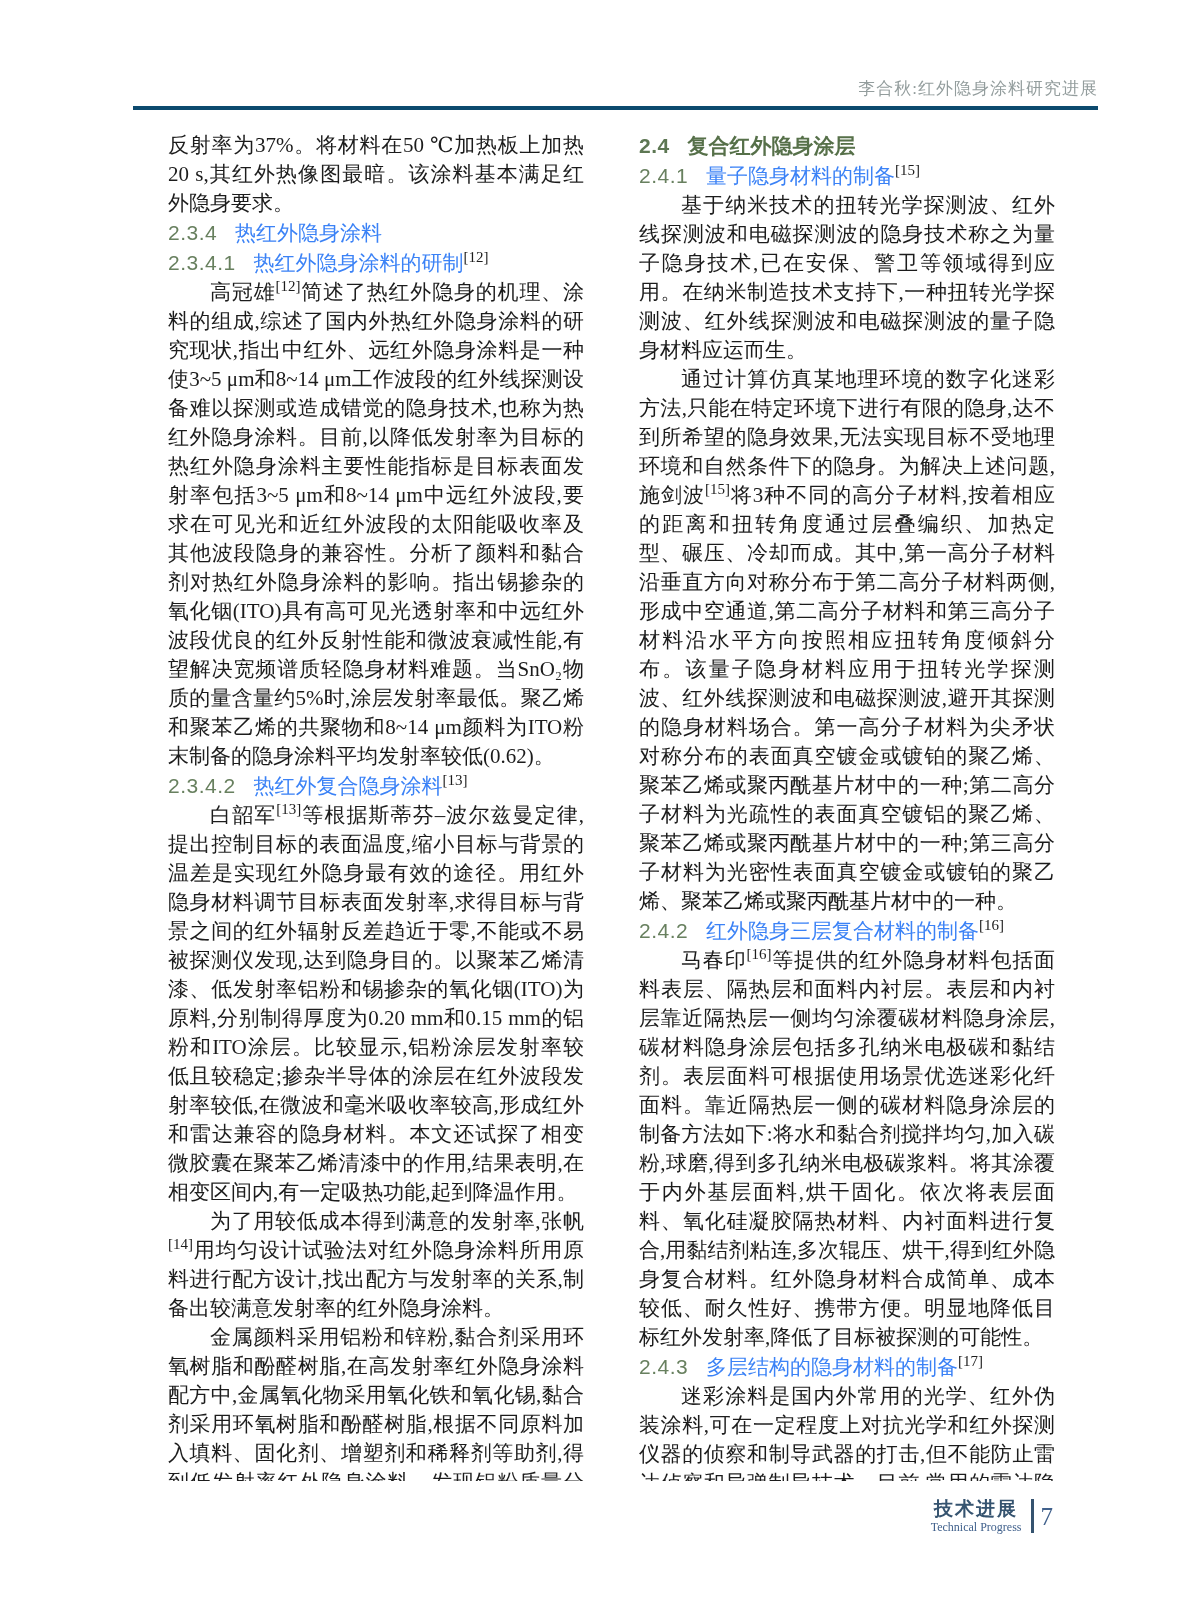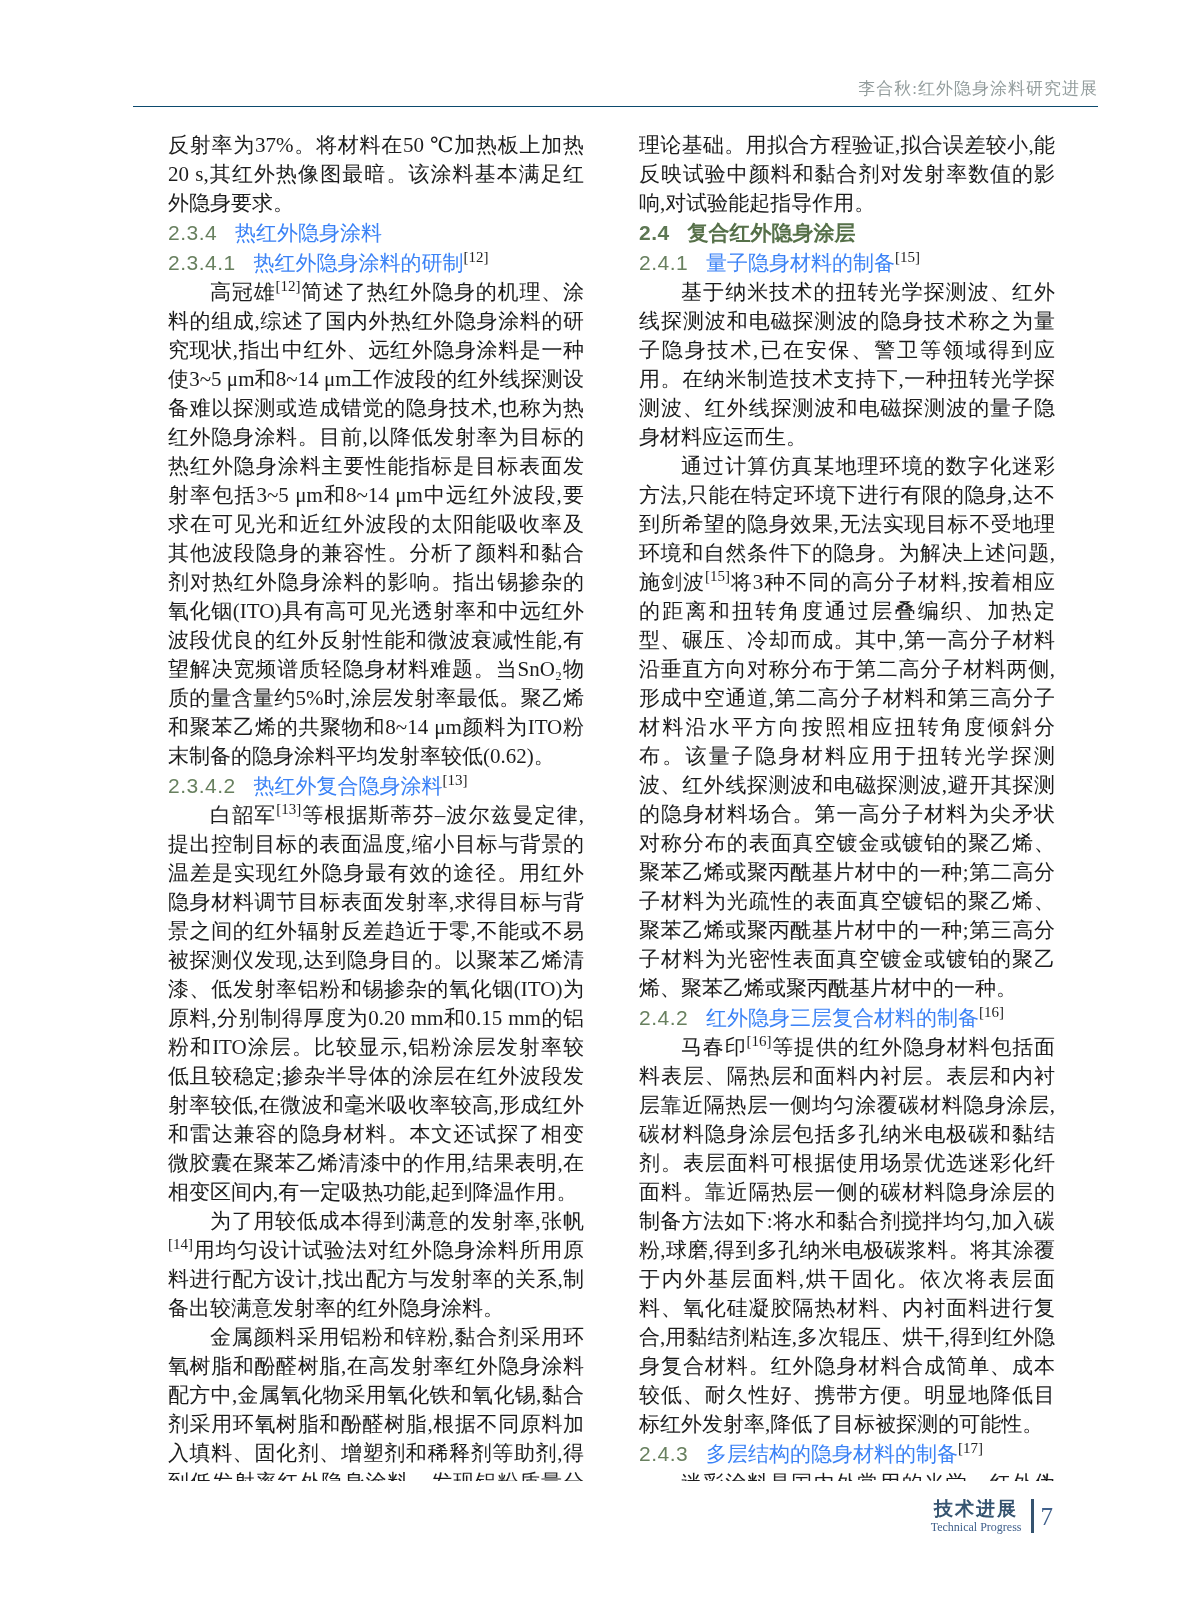--- a/index.html
+++ b/index.html
@@ -19,21 +19,21 @@
     position: absolute;
     left: 133px;
     top: 78px;
     width: 965px;
     text-align: right;
     font-size: 17px;
     line-height: 21px;
     color: #939d9d;
     letter-spacing: 1px;
     padding-bottom: 7px;
-    border-bottom: 1px solid #0c4a6e;
+    border-bottom: 4px solid #0c4a6e;
   }
 
   
   .columns {
     position: absolute;
     left: 133px;
     top: 131px;
     width: 922px;
     height: 1350px;
     display: flex;
@@ -126,21 +126,20 @@
         <p class="para">反射率为37%。将材料在50 ℃加热板上加热20 s,其红外热像图最暗。该涂料基本满足红外隐身要求。</p>
         <div class="heading h3"><span class="hnum">2.3.4</span><span class="htitle">热红外隐身涂料</span></div>
         <div class="heading h3"><span class="hnum">2.3.4.1</span><span class="htitle">热红外隐身涂料的研制</span><sup class="ref">[12]</sup></div>
         <p class="para indent">高冠雄<sup class="ref">[12]</sup>简述了热红外隐身的机理、涂料的组成,综述了国内外热红外隐身涂料的研究现状,指出中红外、远红外隐身涂料是一种使3~5 μm和8~14 μm工作波段的红外线探测设备难以探测或造成错觉的隐身技术,也称为热红外隐身涂料。目前,以降低发射率为目标的热红外隐身涂料主要性能指标是目标表面发射率包括3~5 μm和8~14 μm中远红外波段,要求在可见光和近红外波段的太阳能吸收率及其他波段隐身的兼容性。分析了颜料和黏合剂对热红外隐身涂料的影响。指出锡掺杂的氧化铟(ITO)具有高可见光透射率和中远红外波段优良的红外反射性能和微波衰减性能,有望解决宽频谱质轻隐身材料难题。当SnO₂物质的量含量约5%时,涂层发射率最低。聚乙烯和聚苯乙烯的共聚物和8~14 μm颜料为ITO粉末制备的隐身涂料平均发射率较低(0.62)。</p>
         <div class="heading h3"><span class="hnum">2.3.4.2</span><span class="htitle">热红外复合隐身涂料</span><sup class="ref">[13]</sup></div>
         <p class="para indent">白韶军<sup class="ref">[13]</sup>等根据斯蒂芬–波尔兹曼定律,提出控制目标的表面温度,缩小目标与背景的温差是实现红外隐身最有效的途径。用红外隐身材料调节目标表面发射率,求得目标与背景之间的红外辐射反差趋近于零,不能或不易被探测仪发现,达到隐身目的。以聚苯乙烯清漆、低发射率铝粉和锡掺杂的氧化铟(ITO)为原料,分别制得厚度为0.20 mm和0.15 mm的铝粉和ITO涂层。比较显示,铝粉涂层发射率较低且较稳定;掺杂半导体的涂层在红外波段发射率较低,在微波和毫米吸收率较高,形成红外和雷达兼容的隐身材料。本文还试探了相变微胶囊在聚苯乙烯清漆中的作用,结果表明,在相变区间内,有一定吸热功能,起到降温作用。</p>
         <p class="para indent">为了用较低成本得到满意的发射率,张帆<sup class="ref">[14]</sup>用均匀设计试验法对红外隐身涂料所用原料进行配方设计,找出配方与发射率的关系,制备出较满意发射率的红外隐身涂料。</p>
         <p class="para indent">金属颜料采用铝粉和锌粉,黏合剂采用环氧树脂和酚醛树脂,在高发射率红外隐身涂料配方中,金属氧化物采用氧化铁和氧化锡,黏合剂采用环氧树脂和酚醛树脂,根据不同原料加入填料、固化剂、增塑剂和稀释剂等助剂,得到低发射率红外隐身涂料。发现铝粉质量分数35%、粒径50 μm时发射率最低,随锌粉含量增加,发射率呈波浪式降低。锌粉含量较高时,发射率会较低。此研究对红外隐身涂料的设计奠定了部分</p>
       </section>
     <section class="col" id="col-right">
-        <p class="para">理论基础。用拟合方程验证,拟合误差较小,能反映试验中颜料和黏合剂对发射率数值的影响,对试验能起指导作用。</p>
         <div class="heading h2"><span class="hnum">2.4</span><span class="htitle">复合红外隐身涂层</span></div>
         <div class="heading h3"><span class="hnum">2.4.1</span><span class="htitle">量子隐身材料的制备</span><sup class="ref">[15]</sup></div>
         <p class="para indent">基于纳米技术的扭转光学探测波、红外线探测波和电磁探测波的隐身技术称之为量子隐身技术,已在安保、警卫等领域得到应用。在纳米制造技术支持下,一种扭转光学探测波、红外线探测波和电磁探测波的量子隐身材料应运而生。</p>
         <p class="para indent">通过计算仿真某地理环境的数字化迷彩方法,只能在特定环境下进行有限的隐身,达不到所希望的隐身效果,无法实现目标不受地理环境和自然条件下的隐身。为解决上述问题,施剑波<sup class="ref">[15]</sup>将3种不同的高分子材料,按着相应的距离和扭转角度通过层叠编织、加热定型、碾压、冷却而成。其中,第一高分子材料沿垂直方向对称分布于第二高分子材料两侧,形成中空通道,第二高分子材料和第三高分子材料沿水平方向按照相应扭转角度倾斜分布。该量子隐身材料应用于扭转光学探测波、红外线探测波和电磁探测波,避开其探测的隐身材料场合。第一高分子材料为尖矛状对称分布的表面真空镀金或镀铂的聚乙烯、聚苯乙烯或聚丙酰基片材中的一种;第二高分子材料为光疏性的表面真空镀铝的聚乙烯、聚苯乙烯或聚丙酰基片材中的一种;第三高分子材料为光密性表面真空镀金或镀铂的聚乙烯、聚苯乙烯或聚丙酰基片材中的一种。</p>
         <div class="heading h3"><span class="hnum">2.4.2</span><span class="htitle">红外隐身三层复合材料的制备</span><sup class="ref">[16]</sup></div>
         <p class="para indent">马春印<sup class="ref">[16]</sup>等提供的红外隐身材料包括面料表层、隔热层和面料内衬层。表层和内衬层靠近隔热层一侧均匀涂覆碳材料隐身涂层,碳材料隐身涂层包括多孔纳米电极碳和黏结剂。表层面料可根据使用场景优选迷彩化纤面料。靠近隔热层一侧的碳材料隐身涂层的制备方法如下:将水和黏合剂搅拌均匀,加入碳粉,球磨,得到多孔纳米电极碳浆料。将其涂覆于内外基层面料,烘干固化。依次将表层面料、氧化硅凝胶隔热材料、内衬面料进行复合,用黏结剂粘连,多次辊压、烘干,得到红外隐身复合材料。红外隐身材料合成简单、成本较低、耐久性好、携带方便。明显地降低目标红外发射率,降低了目标被探测的可能性。</p>
         <div class="heading h3"><span class="hnum">2.4.3</span><span class="htitle">多层结构的隐身材料的制备</span><sup class="ref">[17]</sup></div>
         <p class="para indent">迷彩涂料是国内外常用的光学、红外伪装涂料,可在一定程度上对抗光学和红外探测仪器的侦察和制导武器的打击,但不能防止雷达侦察和导弹制导技术。目前,常用的雷达隐身材料是涂层、贴片、蜂窝、复合结构材料。各有优缺点,达不到工程化应用的要求。</p>
       </section>
   </main>

